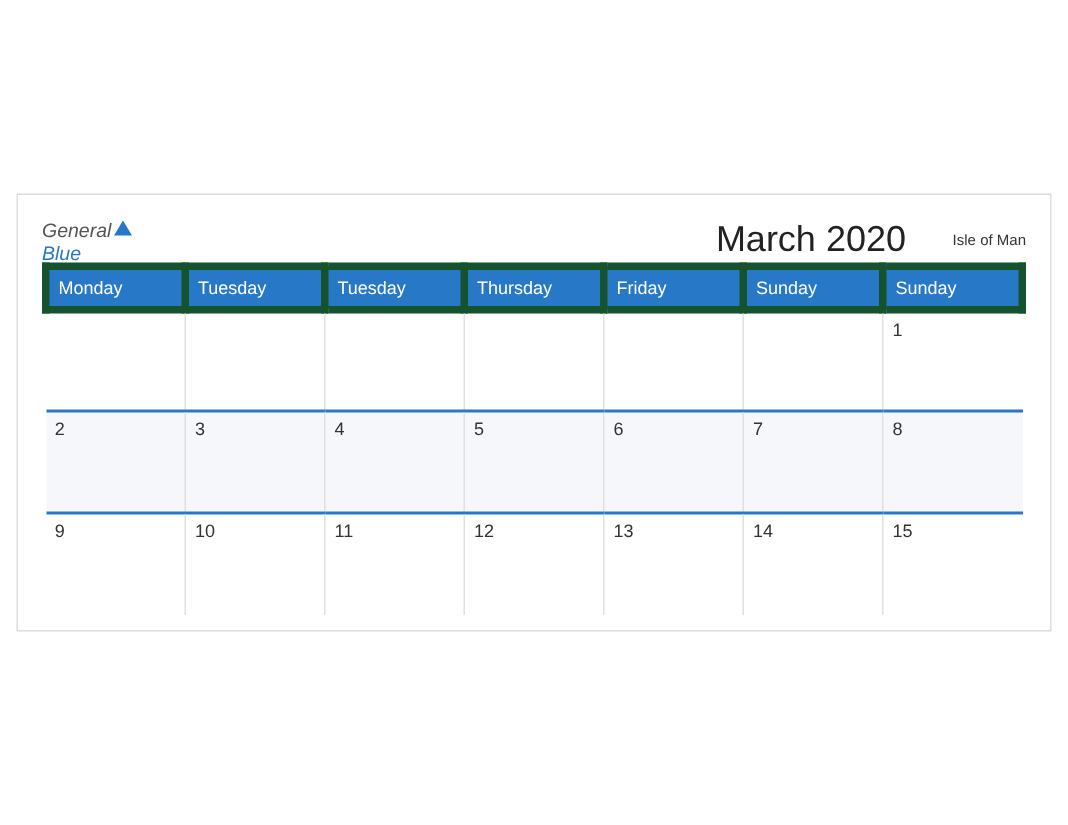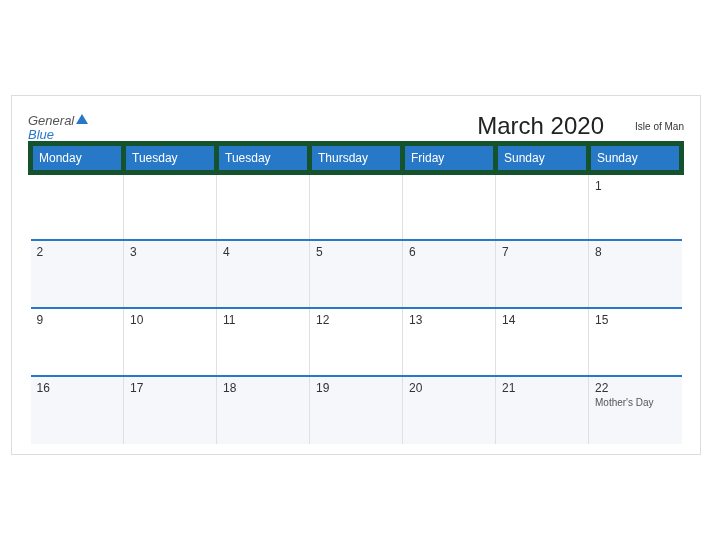--- a/index.html
+++ b/index.html
@@ -189,39 +189,15 @@
           <td>
             <span class="day-number">13</span>
           </td>
           <td>
             <span class="day-number">14</span>
           </td>
           <td>
             <span class="day-number">15</span>
           </td>
         </tr>
-        <tr>
-          <td>
-            <span class="day-number">16</span>
-          </td>
-          <td>
-            <span class="day-number">17</span>
-          </td>
-          <td>
-            <span class="day-number">18</span>
-          </td>
-          <td>
-            <span class="day-number">19</span>
-          </td>
-          <td>
-            <span class="day-number">20</span>
-          </td>
-          <td>
-            <span class="day-number">21</span>
-          </td>
-          <td>
-            <span class="day-number">22</span>
-            <span class="day-event">Mother's Day</span>
-          </td>
-        </tr>
       </tbody>
   </table>
 </div>
 
 </body></html>

